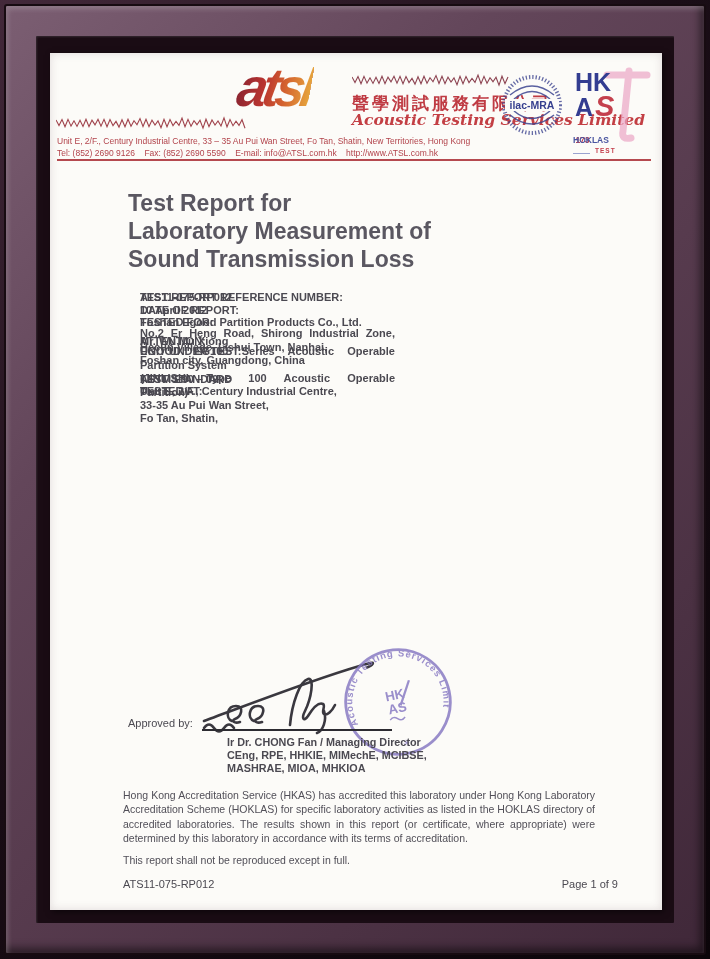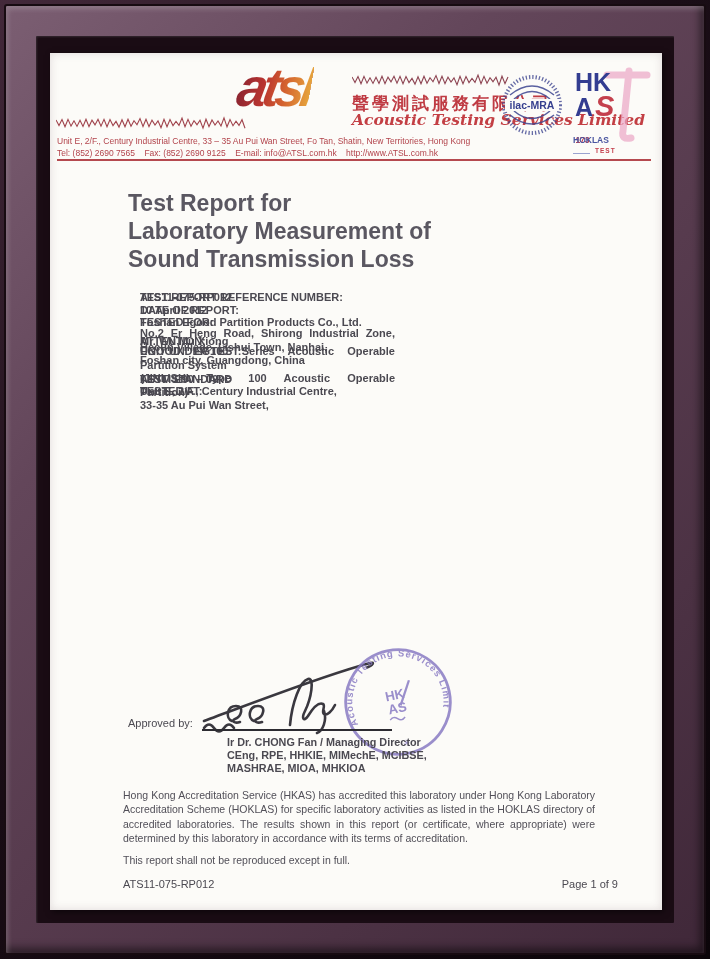--- a/index.html
+++ b/index.html
@@ -105,21 +105,21 @@
         </g>
       </svg>
       <span class="hkas-hk">HK</span>
       <span class="hkas-a">A</span>
       <span class="hkas-s">S</span>
       <div class="hoklas-line"><span>HOKLAS</span> <span class="red">173</span></div>
       <div class="hoklas-test">TEST</div>
     </div>
 
     <div class="addr1">Unit E, 2/F., Century Industrial Centre, 33 – 35 Au Pui Wan Street, Fo Tan, Shatin, New Territories, Hong Kong</div>
-    <div class="addr2">Tel: (852) 2690 7565    Fax: (852) 2690 9125    E-mail: info@ATSL.com.hk    http://www.ATSL.com.hk</div>
+    <div class="addr2">Tel: (852) 2690 9126    Fax: (852) 2690 5590    E-mail: info@ATSL.com.hk    http://www.ATSL.com.hk</div>
     <div class="header-rule"></div>
 
     <div class="title"><span>Test Report for</span><br><span>Laboratory Measurement of</span><br><span>Sound Transmission Loss</span></div>
 
     <div class="fields">
       <div class="field-row fr1">
         <div class="field-label">TEST REPORT REFERENCE NUMBER:</div>
         <div class="field-value">
             <div class="vline">ATS11-075-RP012</div>
           </div>
@@ -163,20 +163,21 @@
         <div class="field-label">TEST STANDARD</div>
         <div class="field-value">
             <div class="vline">ASTM E90 – 09</div>
           </div>
       </div>
       <div class="field-row fr8">
         <div class="field-label">TESTED AT:</div>
         <div class="field-value">
           <div class="vline">Unit E, 2/F., Century Industrial Centre,</div>
           <div class="vline">33-35 Au Pui Wan Street,</div>
+          <div class="vline">Fo Tan, Shatin,</div>
         </div>
       </div>
     </div>
 
     <svg class="signature-svg" width="200" height="84" viewBox="0 0 200 84">
       <g fill="none" stroke="#3a383f" stroke-width="2.6" stroke-linecap="round">
         <path d="M6,70 C45,56 120,26 172,12 c5,-1.5 3,2.5 -3,4.5"></path>
         <path d="M34,70 c-7,-3 -5,-15 4,-15 c9,0 5,11 -1,13 c-4,1.5 -1,5 5,3"></path>
         <path d="M56,70 c-7,-3 -5,-15 4,-15 c9,0 5,11 -1,13 c-4,1.5 -1,5 5,3"></path>
         <path d="M92,74 c2,-22 10,-44 18,-46 c7,-1.5 3,20 -3,32 c-4,8 -1,11 3,5 c5,-8 11,-14 15,-12 c3,1.5 -2,8 1,10 c3,2 8,-3 11,-9"></path>

